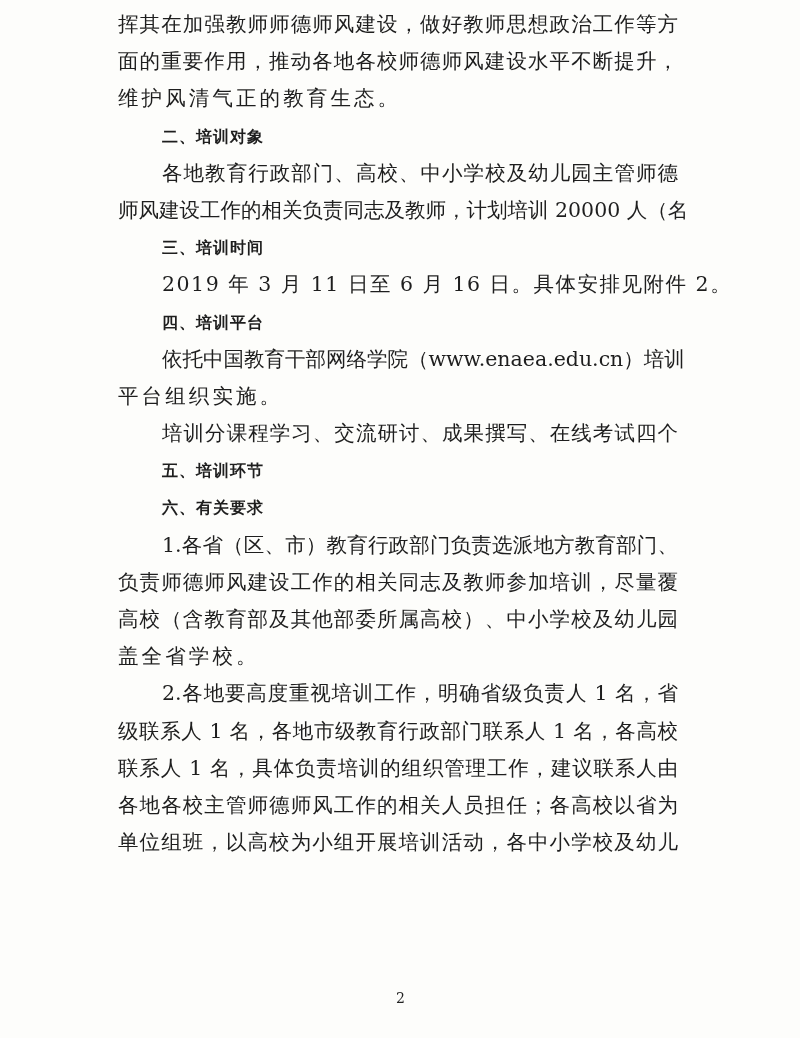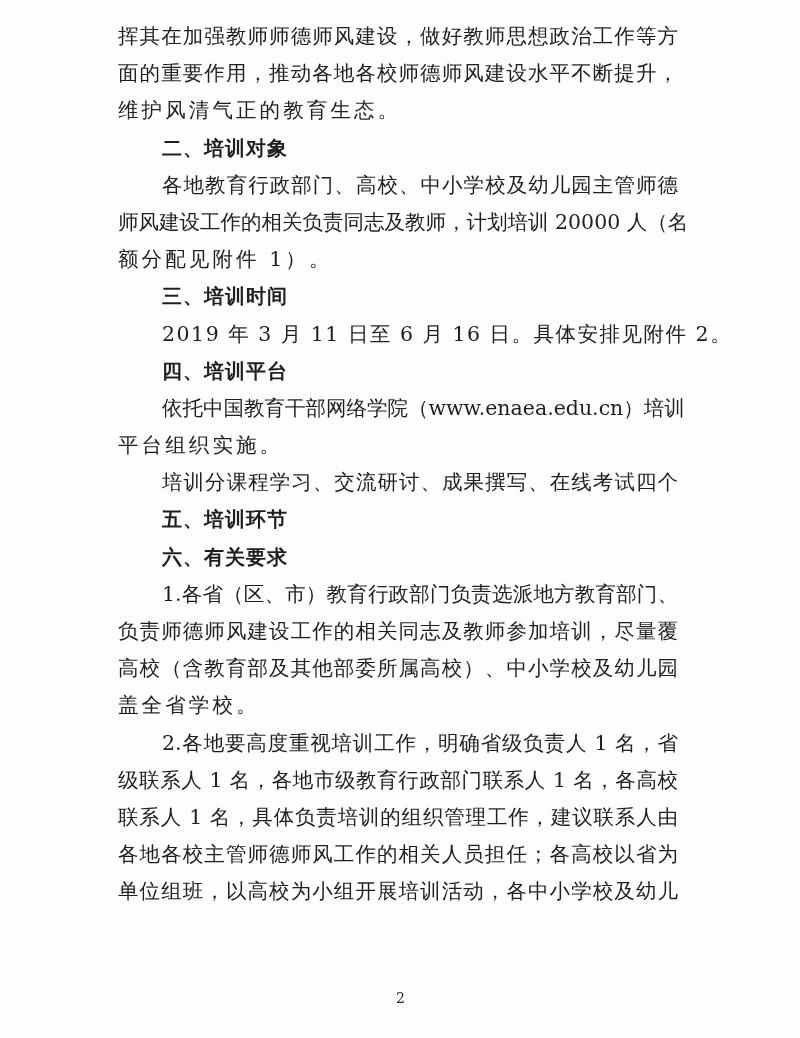--- a/index.html
+++ b/index.html
@@ -7,38 +7,37 @@
       width: 800px; height: 1038px; background: #fdfdfb; position: relative; overflow: hidden;
       font-family: "DejaVu Serif", "Liberation Serif", serif; color: #1e1e1e;
     }
     .page { position: absolute; left: 118px; top: 6px; width: 560px; }
     .line {
       height: 37.2px; line-height: 37.2px; font-size: 20.5px; white-space: nowrap;
       letter-spacing: 3.1px; text-align: justify;
     }
     .line.justify { text-align-last: justify; letter-spacing: 0; }
     .indent { padding-left: 44px; }
-    .heading { font-family: "DejaVu Sans", "Liberation Sans", sans-serif; font-weight: bold; font-size: 20px; letter-spacing: 1px; }
+    .heading { font-family: "DejaVu Sans", "Liberation Sans", sans-serif; font-weight: bold; font-size: 16px; letter-spacing: 1px; }
     .page-number {
       position: absolute; left: 396px; top: 990px; font-size: 14px;
       font-family: "DejaVu Serif", serif; color: #222;
     }
   </style>
 </head>
 <body>
 
 <div class="page">
-  <div class="line justify" style="margin-top:12px">挥其在加强教师师德师风建设，做好教师思想政治工作等方</div>
+  <div class="line justify" style="">挥其在加强教师师德师风建设，做好教师思想政治工作等方</div>
   <div class="line justify">面的重要作用，推动各地各校师德师风建设水平不断提升，</div>
   <div class="line">维护风清气正的教育生态。</div>
 
   <div class="line indent heading">二、培训对象</div>
   <div class="line indent justify">各地教育行政部门、高校、中小学校及幼儿园主管师德</div>
   <div class="line justify">师风建设工作的相关负责同志及教师，计划培训 20000 人（名</div>
-  <div class="line">额分配见附件 1）。</div>
 
   <div class="line indent heading">三、培训时间</div>
   <div class="line indent" style="letter-spacing:1.5px">2019 年 3 月 11 日至 6 月 16 日。具体安排见附件 2。</div>
 
   <div class="line indent heading">四、培训平台</div>
   <div class="line indent justify">依托中国教育干部网络学院（www.enaea.edu.cn）培训</div>
   <div class="line">平台组织实施。</div>
 
   <div class="line indent justify">培训分课程学习、交流研讨、成果撰写、在线考试四个</div>
   <div class="line indent heading">五、培训环节</div>

